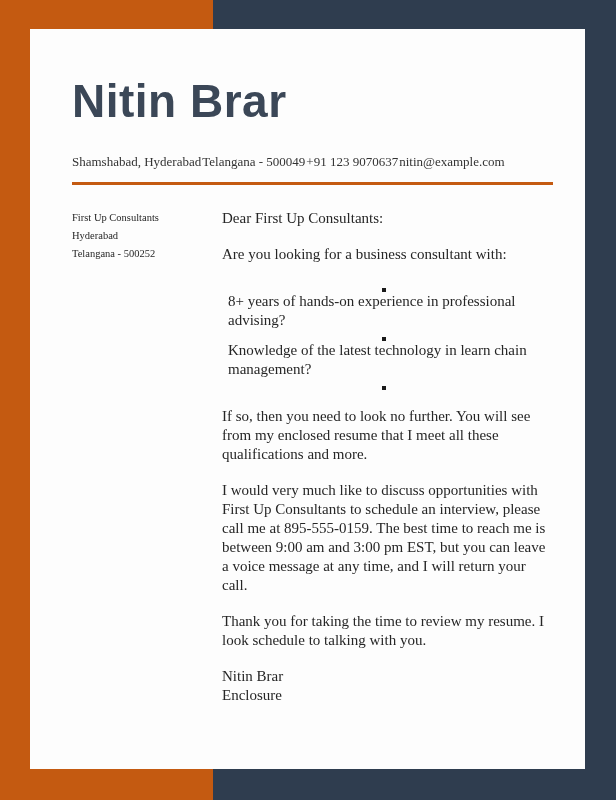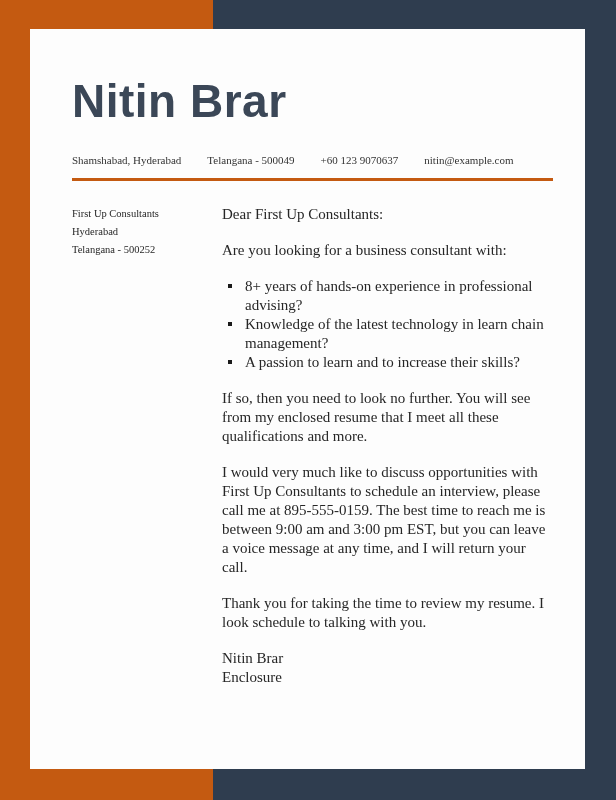--- a/index.html
+++ b/index.html
@@ -35,23 +35,23 @@
     font-family: "Liberation Sans", sans-serif;
     font-weight: 700;
     font-size: 46px;
     line-height: 1.1;
     letter-spacing: 0.5px;
     color: var(--heading, #3b4757);
   }
   .contact-row {
     display: flex;
     flex-wrap: nowrap;
-    gap: 26px;
+    gap: 1px;
     margin-top: 27px;
-    font-size: 11px;
+    font-size: 13px;
     color: #333333;
     white-space: nowrap;
     align-items: flex-end;
   }
   .divider {
     margin-top: 12px;
     height: 0;
     border-top: 3px solid var(--orange, #c45a11);
   }
 
@@ -66,22 +66,23 @@
   .letter {
     flex: 1 1 auto;
     max-width: 332px;
     font-size: 15px;
     line-height: 19px;
   }
   .letter p { margin: 0 0 17px 0; }
   .qual-list { list-style: none; margin: 0 0 17px 0; padding: 0; }
   .qual-list li {
     display: flex;
-    align-items: flex-start;
+    align-items: center;
     margin: 0 0 0 6px;
+    flex-direction: column;
   }
   .bullet-marker {
     flex: 0 0 auto;
     width: 4px; height: 4px;
     margin: 7px 13px 0 0;
     background: #1a1a1a;
   }
   .closing { margin-top: 27px; }
   .signature-block { margin-top: 13px; line-height: 19px; }
 </style>
@@ -97,21 +98,21 @@
   <div class="band-bottom-orange"></div>
   <div class="band-bottom-navy"></div>
 
   <div class="page">
 
     <header>
       <h1 class="name">Nitin Brar</h1>
       <div class="contact-row">
         <span>Shamshabad, Hyderabad</span>
         <span>Telangana - 500049</span>
-        <span>+60 123 9070637</span>
+        <span>+91 123 9070637</span>
         <span>nitin@example.com</span>
       </div>
       <div class="divider"></div>
     </header>
 
     <div class="body-grid">
 
       <aside class="recipient">
         <div>First Up Consultants</div>
         <div>Hyderabad</div>
@@ -126,21 +127,20 @@
           <li>
             <span class="bullet-marker"></span>
             <span>8+ years of hands-on experience in professional advising?</span>
           </li>
           <li>
             <span class="bullet-marker"></span>
             <span>Knowledge of the latest technology in learn chain management?</span>
           </li>
           <li>
             <span class="bullet-marker"></span>
-            <span>A passion to learn and to increase their skills?</span>
           </li>
         </ul>
 
         <p>If so, then you need to look no further. You will see from my enclosed resume that I meet all these qualifications and more.</p>
         <p>I would very much like to discuss opportunities with First Up Consultants to schedule an interview, please call me at 895-555-0159. The best time to reach me is between 9:00 am and 3:00 pm EST, but you can leave a voice message at any time, and I will return your call.</p>
         <p>Thank you for taking the time to review my resume. I look schedule to talking with you.</p>
 
 
         <div class="signature-block">
           <div>Nitin Brar</div>

